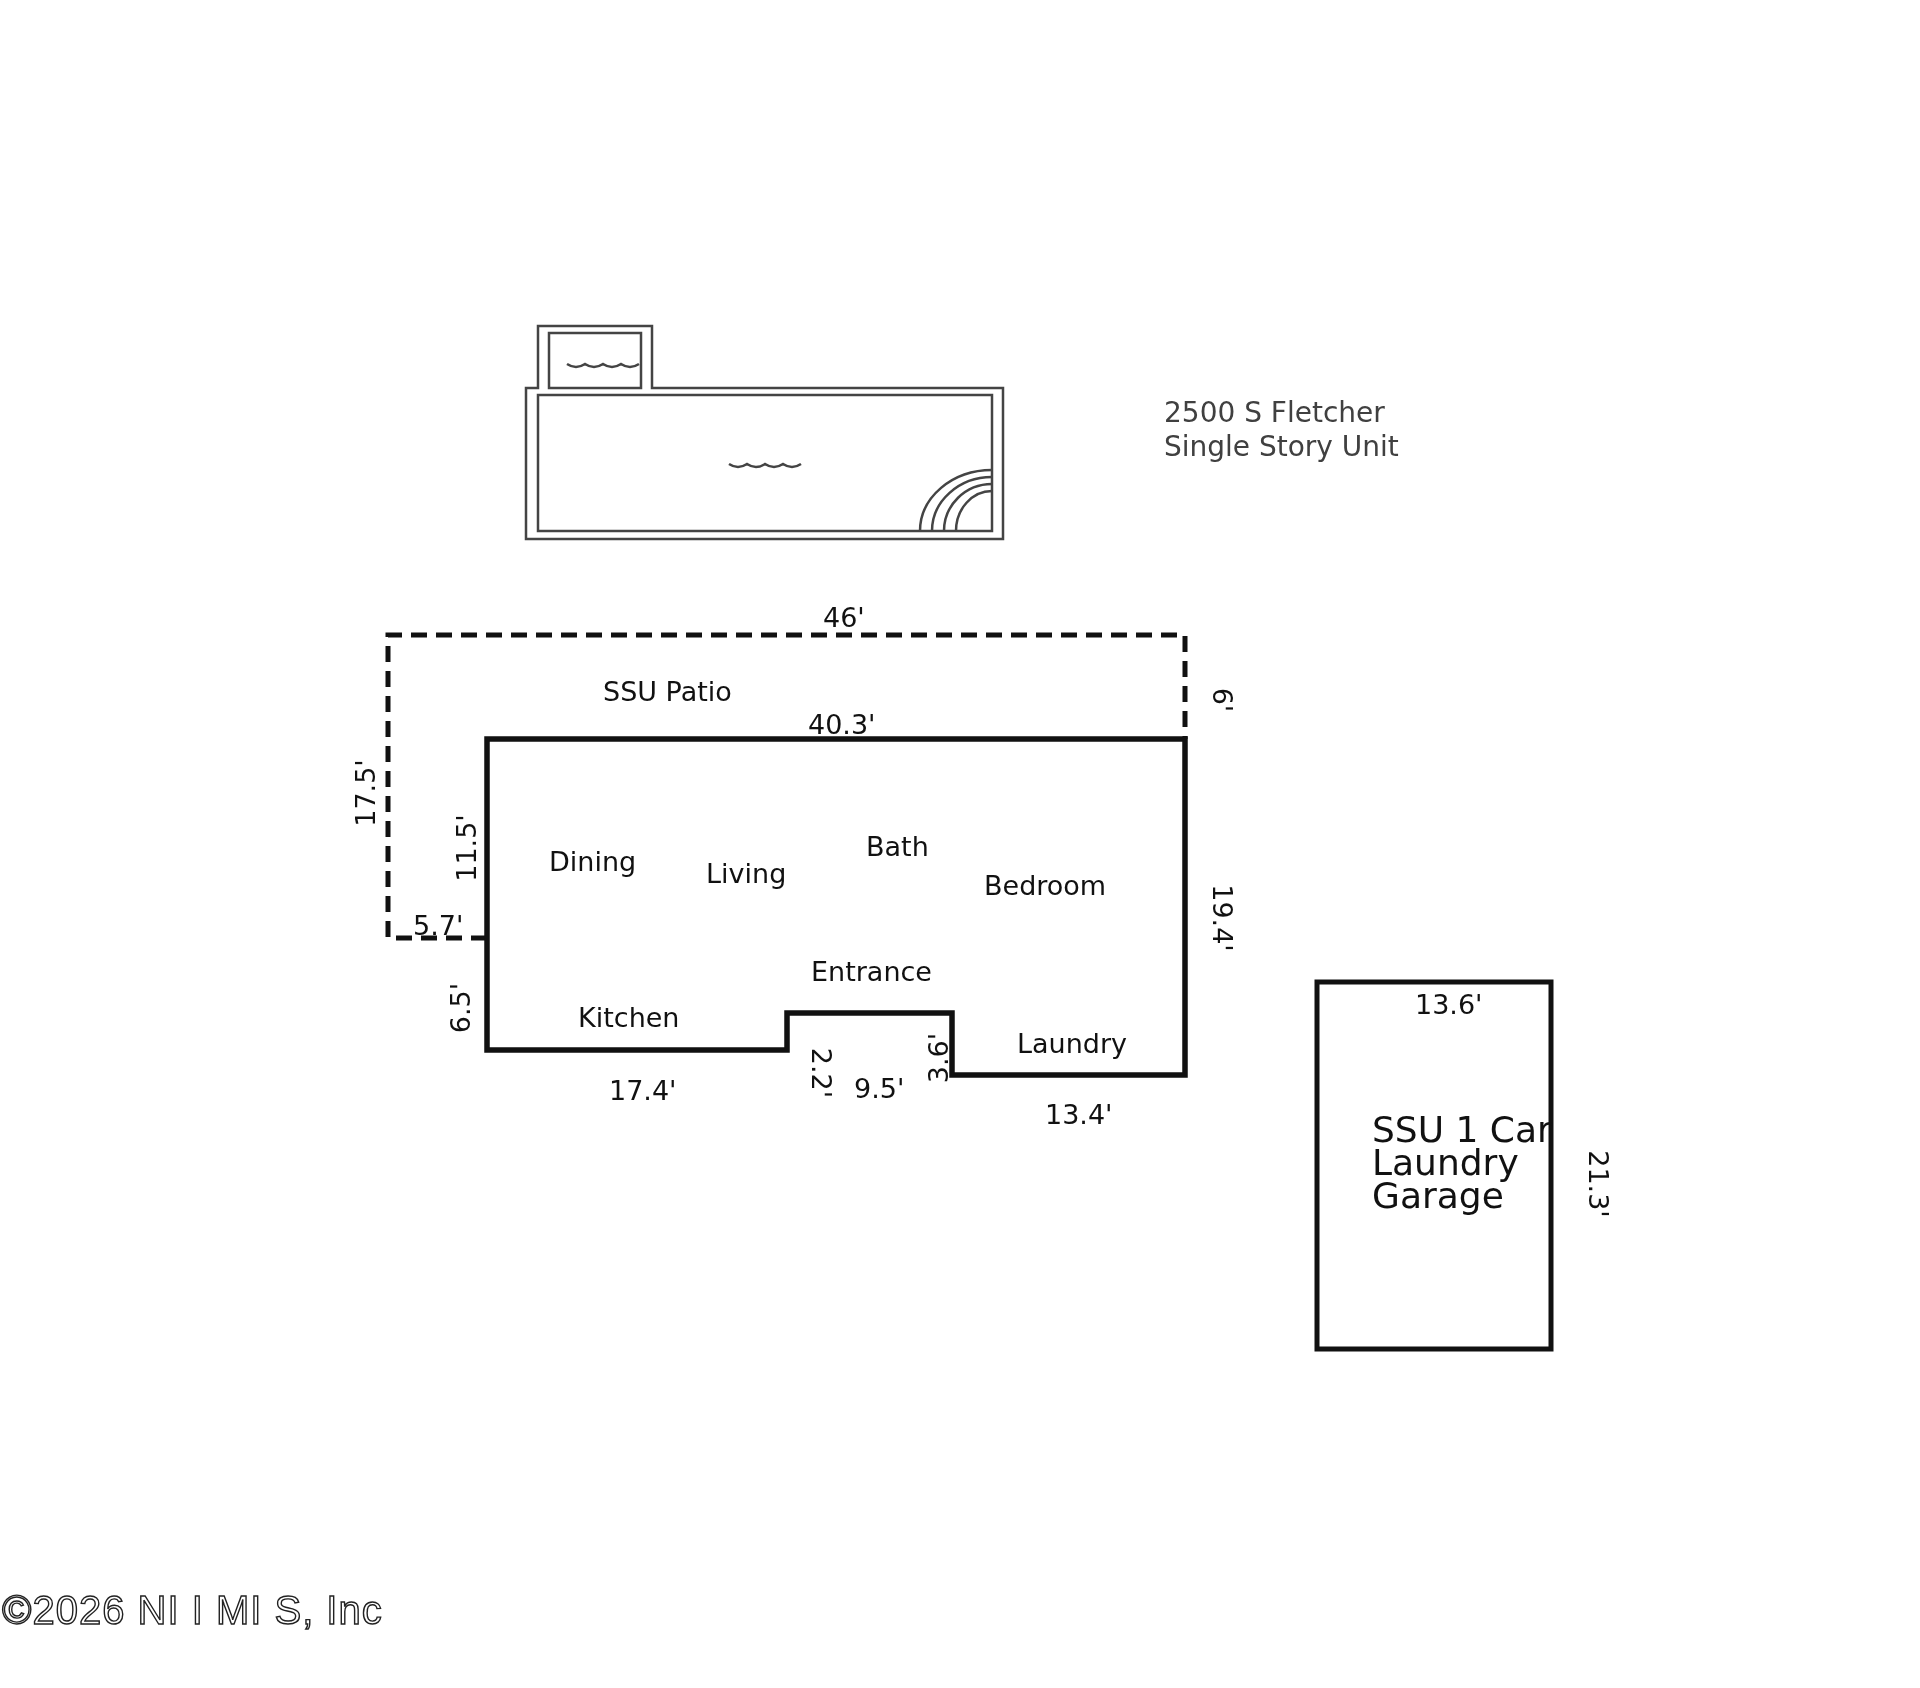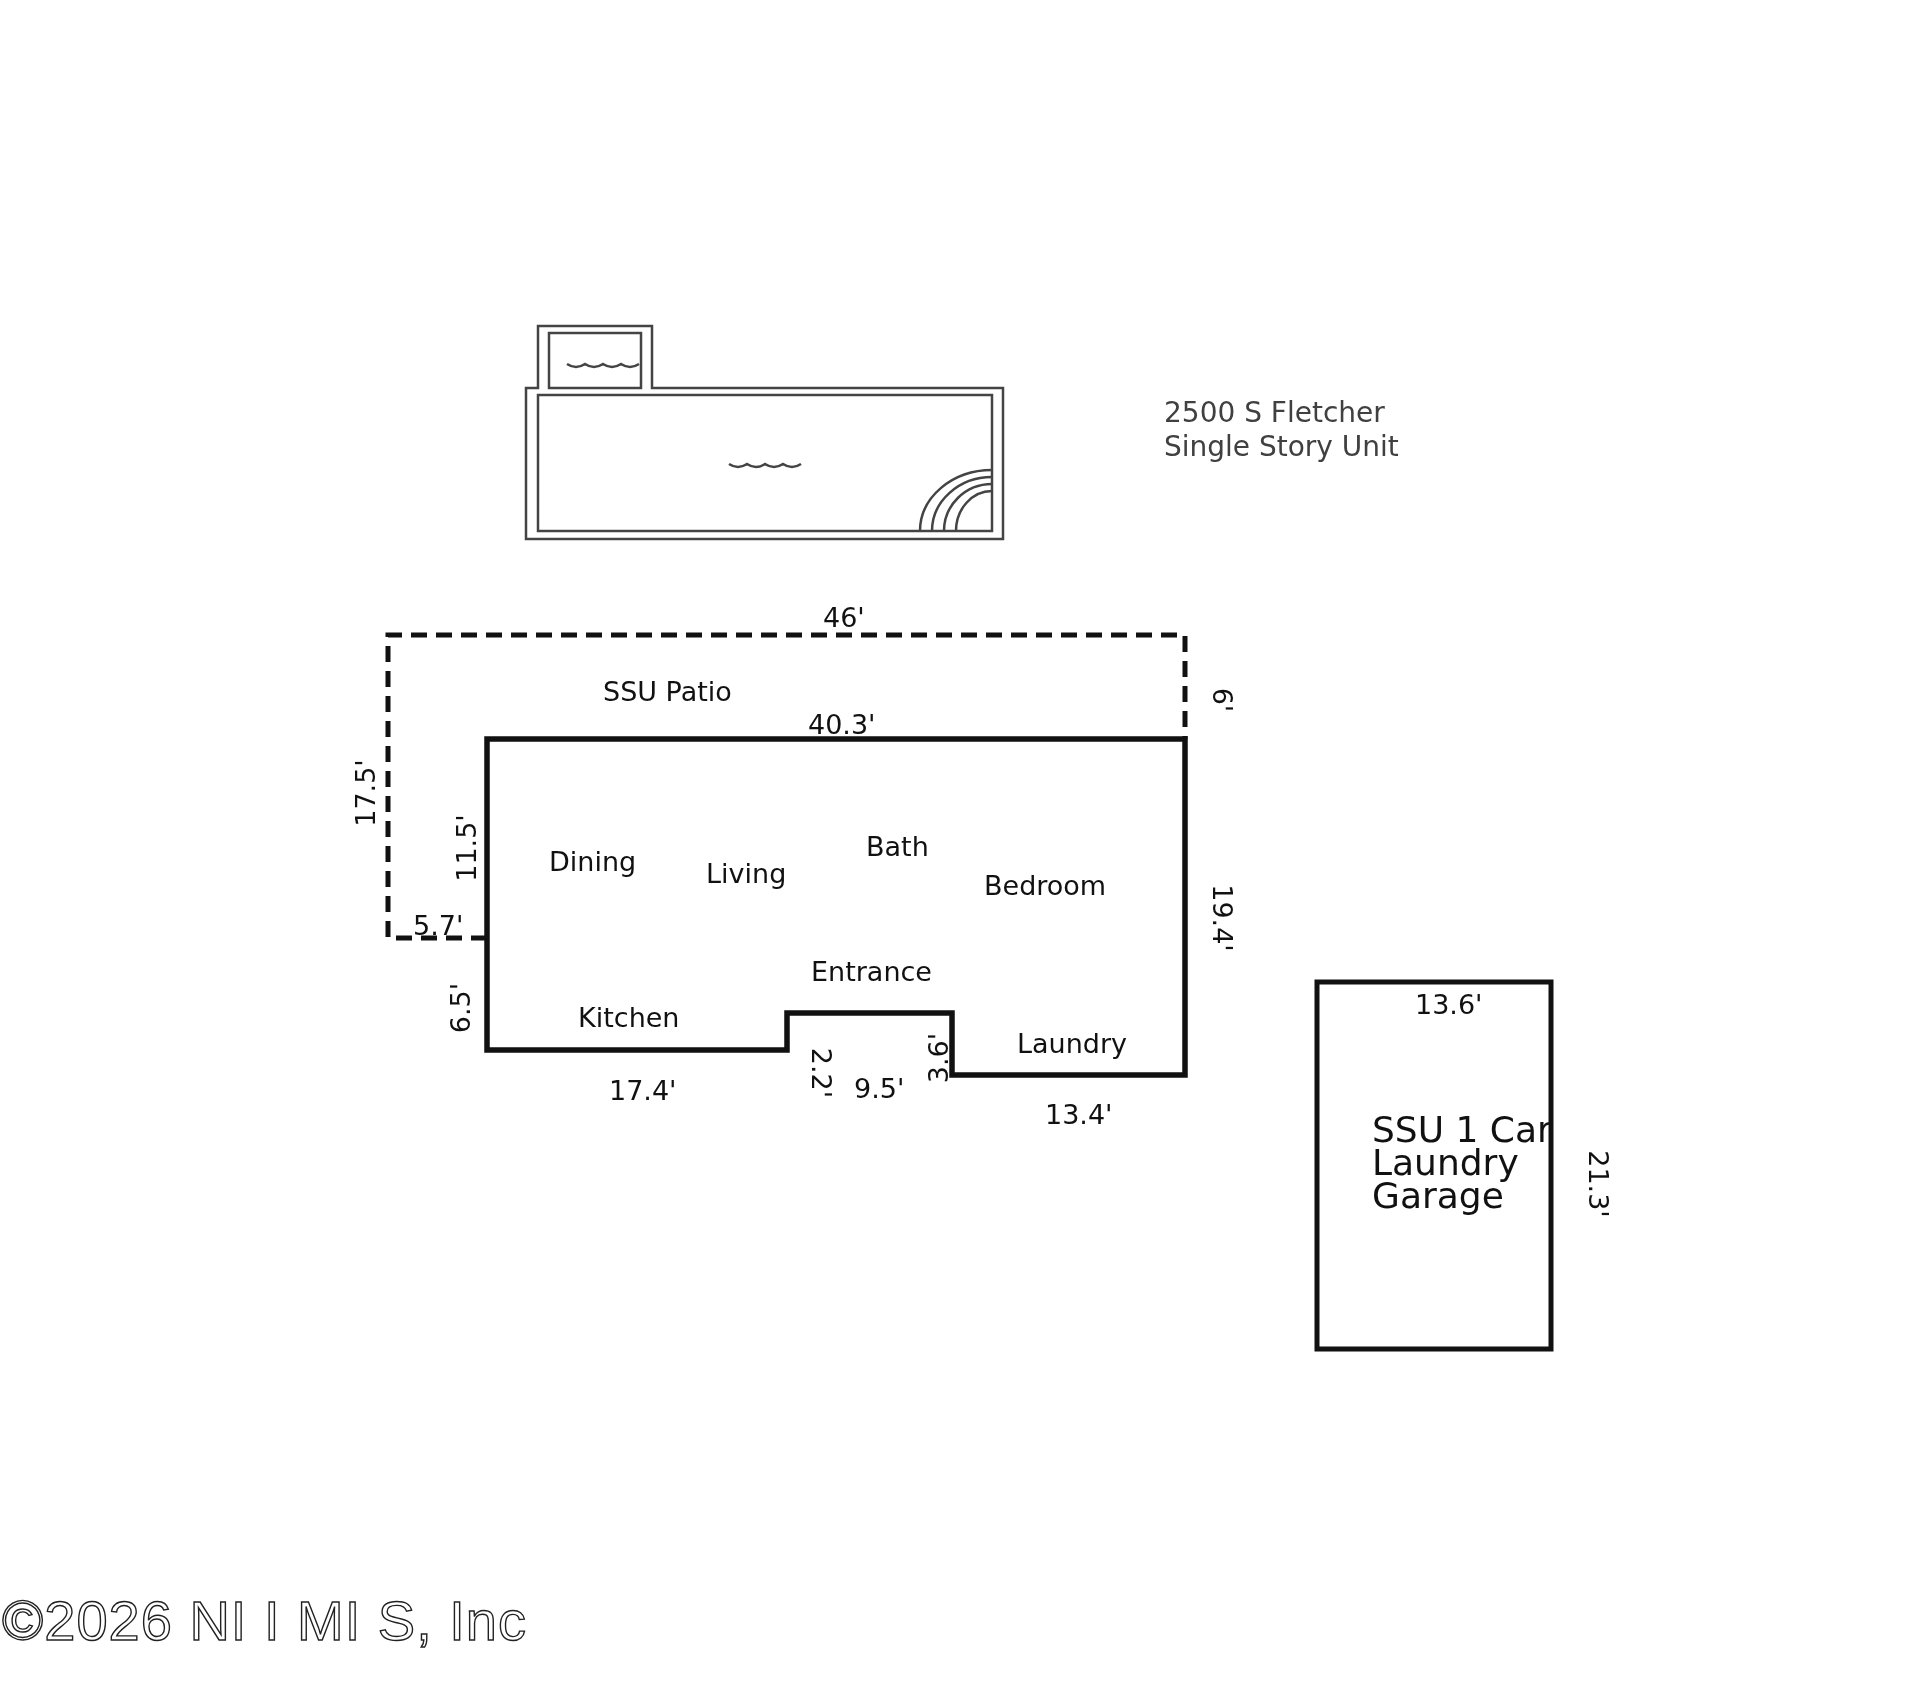--- a/index.html
+++ b/index.html
@@ -3,21 +3,21 @@
 <meta charset="utf-8">
 <style>
   html, body { margin:0; padding:0; background:#ffffff; }
   body { width:1920px; height:1688px; position:relative; overflow:hidden; font-family:"DejaVu Sans", sans-serif; color:#111111; }
   svg.plan { position:absolute; left:0; top:0; }
   .lbl { position:absolute; font-size:27px; line-height:1; white-space:nowrap; color:#111; }
   .rot { transform-origin:center center; transform:translate(-50%,-50%) rotate(90deg); }
   .rotl { transform-origin:center center; transform:translate(-50%,-50%) rotate(-90deg); }
   .title { position:absolute; left:1164px; top:396px; font-size:28px; line-height:34px; color:#404040; }
   .garage-text { position:absolute; left:1372px; top:1113px; font-size:36px; line-height:33px; color:#111; }
-  .watermark { position:absolute; left:2px; top:1588px; font-size:56px; font-family:"Liberation Sans", sans-serif; color:#fff; -webkit-text-stroke:1.4px #222; letter-spacing:1px; }
+  .watermark { position:absolute; left:2px; top:1588px; font-size:40px; font-family:"Liberation Sans", sans-serif; color:#fff; -webkit-text-stroke:1.4px #222; letter-spacing:1px; }
 </style>
 </head>
 <body>
 
 <svg class="plan" width="1920" height="1688" viewBox="0 0 1920 1688">
 
   <g fill="none" stroke="#444" stroke-width="2.5">
     <path d="M526 388 H538 V326 H652 V388 H1003 V539 H526 Z"></path>
     <rect x="538" y="395" width="454" height="136"></rect>
     <rect x="549" y="333" width="92" height="55"></rect>

